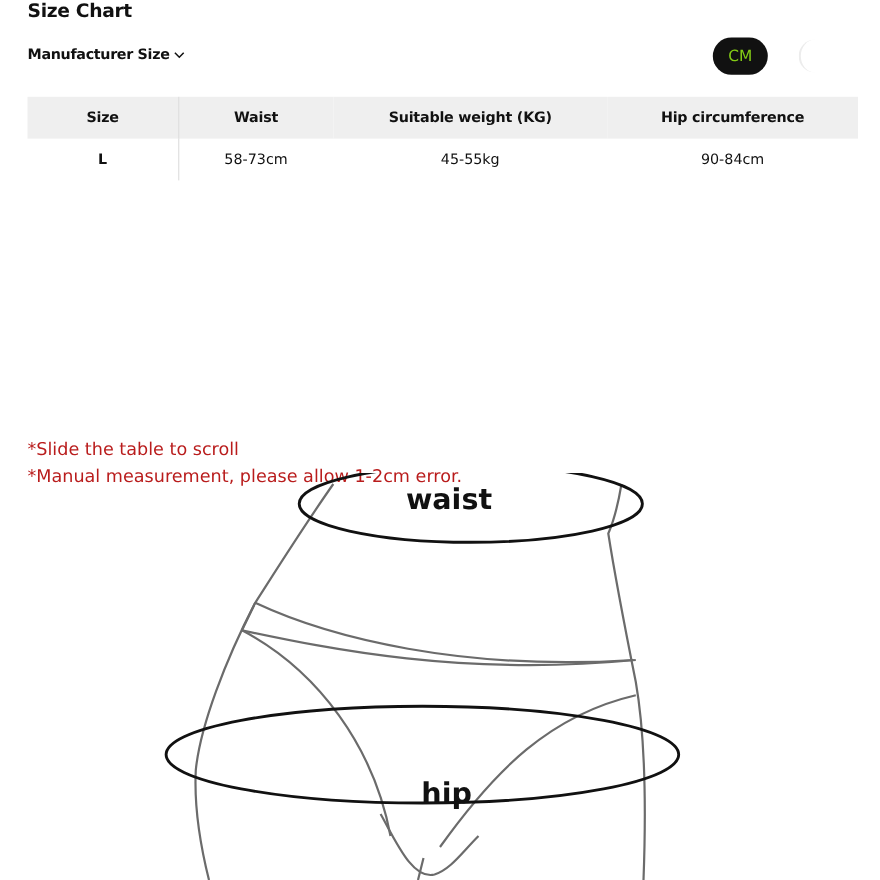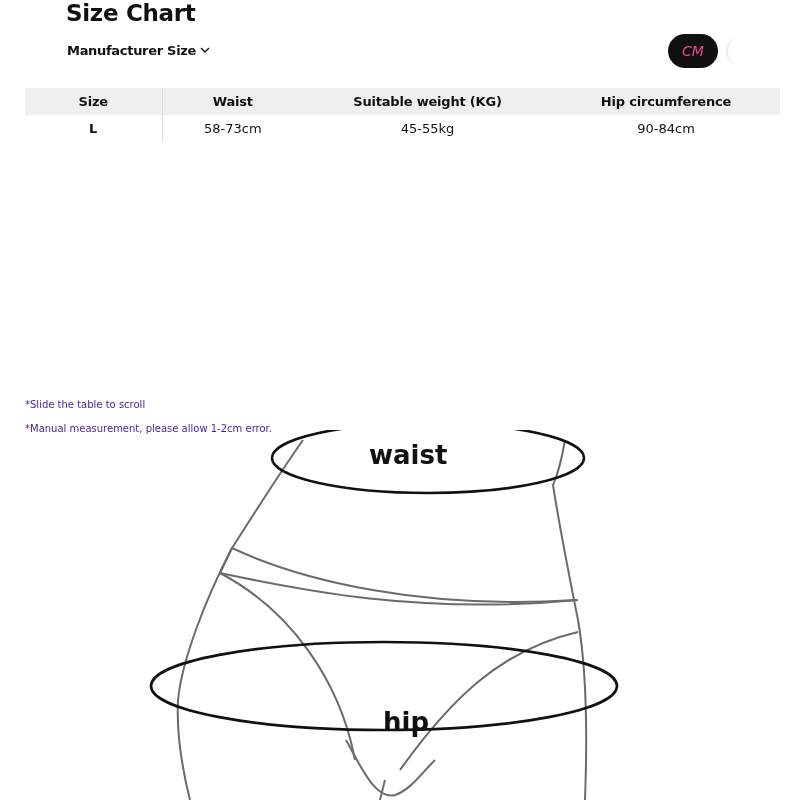--- a/index.html
+++ b/index.html
@@ -1,32 +1,32 @@
 <!DOCTYPE html>
 <html><head>
 <meta charset="utf-8">
 <style>
   html, body { margin: 0; padding: 0; background: #ffffff; }
   body { width: 800px; height: 800px; position: relative; overflow: hidden;
          font-family: "DejaVu Sans", sans-serif; color: #111; }
-  .title { position: absolute; left: 25px; top: 0px; font-size: 23px; font-weight: bold; letter-spacing: -0.3px; margin-left: 41px; }
+  .title { position: absolute; left: 25px; top: 0px; font-size: 17px; font-weight: bold; letter-spacing: -0.3px; }
   .mfr { position: absolute; left: 25px; top: 43px; font-size: 13px; font-weight: bold; letter-spacing: -0.3px;
-         display: flex; align-items: center; gap: 4px; cursor: pointer; margin-left: 42px; }
+         display: flex; align-items: center; gap: 4px; cursor: pointer; }
   .mfr svg { display: block; }
-  .unit-toggle { position: absolute; left: 668px; top: 34px; width: 50px; height: 34px; border-radius: 17px;
-         background: #111; color: #ec4899; font-size: 14px; display: flex; align-items: center; justify-content: center; cursor: pointer; font-style: italic; }
+  .unit-toggle { position: absolute; left: 648px; top: 34px; width: 50px; height: 34px; border-radius: 17px;
+         background: #111; color: #84cc16; font-size: 14px; display: flex; align-items: center; justify-content: center; cursor: pointer; }
   .unit-ghost { position: absolute; left: 726px; top: 36px; width: 18px; height: 30px; border-left: 2px solid #ececec;
          border-radius: 16px 0 0 16px; }
   table.size-table { position: absolute; left: 25px; top: 88px; width: 755px; border-collapse: collapse; table-layout: fixed; }
-  .size-table th, .size-table td { height: 27px; text-align: center; font-size: 13px; padding: 0; }
+  .size-table th, .size-table td { height: 38px; text-align: center; font-size: 13px; padding: 0; }
   .size-table th { font-weight: bold; letter-spacing: -0.2px; }
   .size-table tr.shade { background: #efefef; }
   .size-table td.size-cell { font-weight: bold; }
   .size-table th:first-child, .size-table td:first-child { border-right: 1px solid #dcdcdc; }
-  .note { position: absolute; left: 25px; font-size: 10px; color: #4c1d95; }
+  .note { position: absolute; left: 25px; font-size: 16px; color: #b91c1c; }
   .note1 { top: 399px; }
   .note2 { top: 423px; }
   .diagram { position: absolute; left: 0; top: 430px; width: 800px; height: 370px; }
   .diagram-label { position: absolute; font-size: 26px; font-weight: bold; color: #111; }
   .waist-label { left: 369px; top: 440px; }
   .hip-label { left: 383px; top: 707px; }
 </style>
 </head>
 <body>
 

